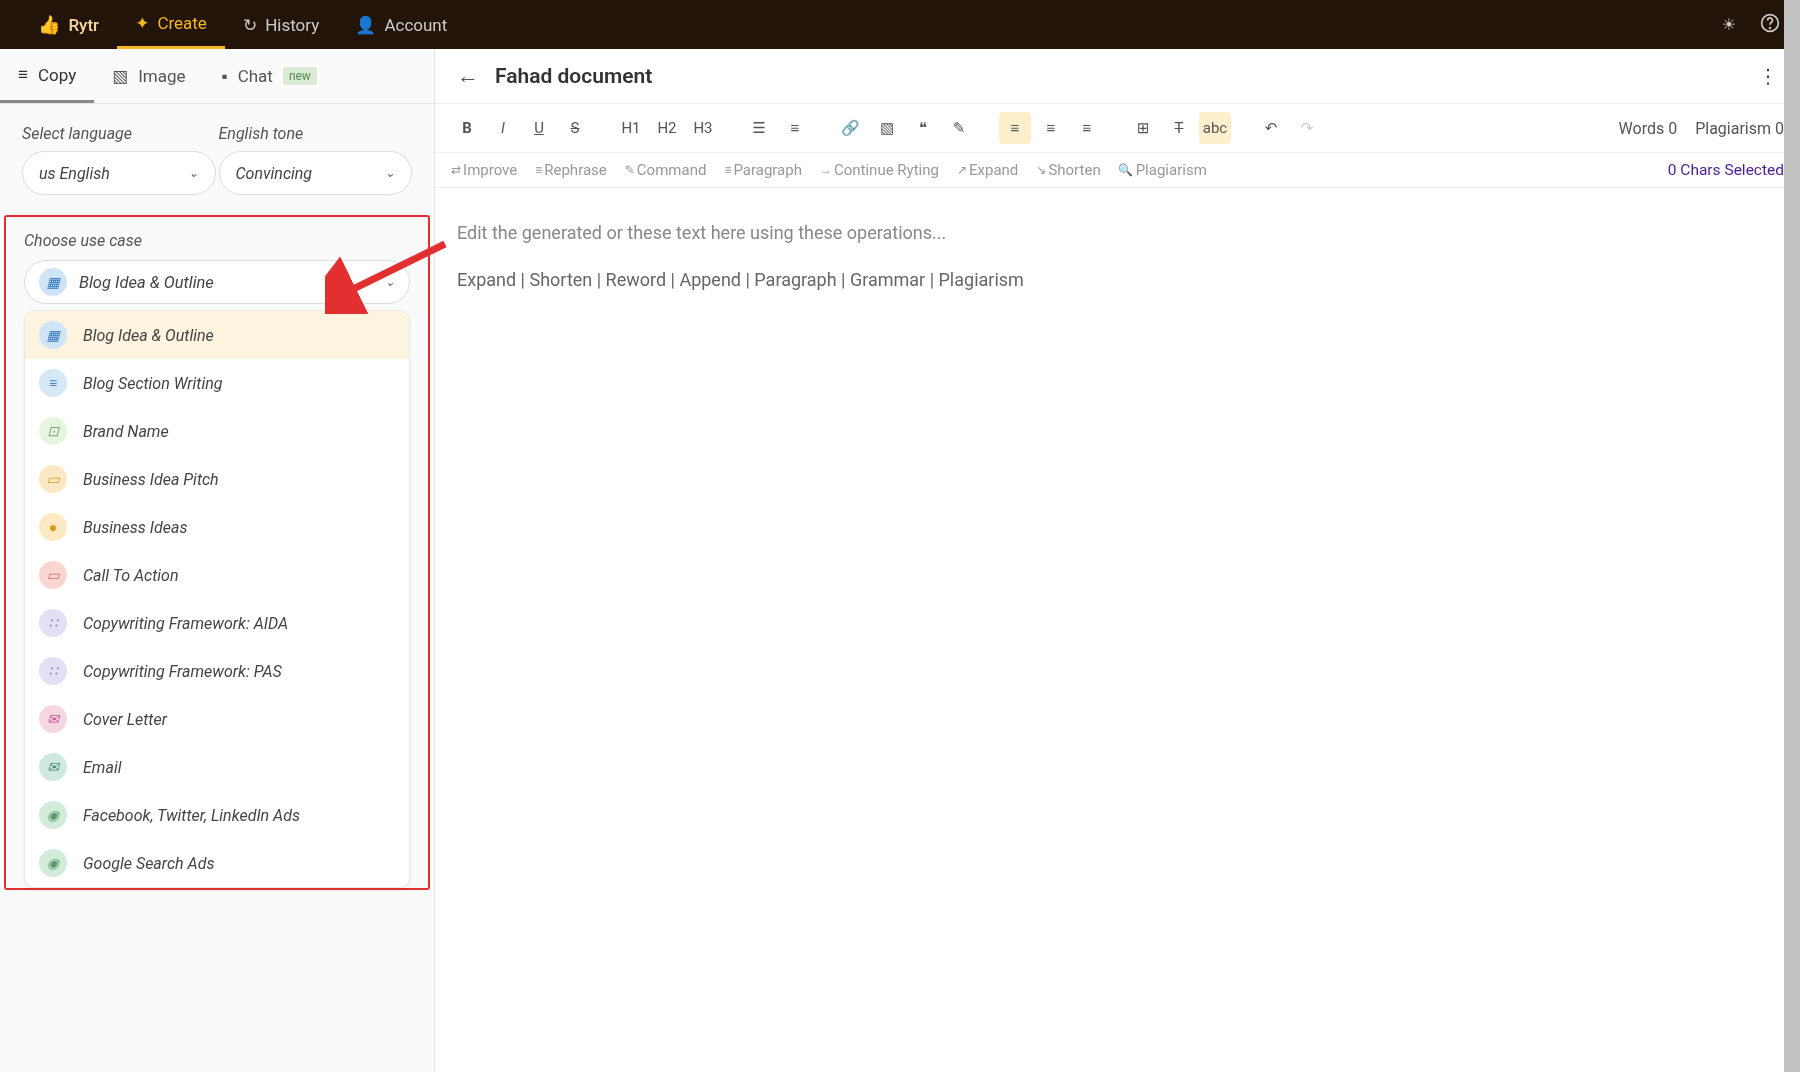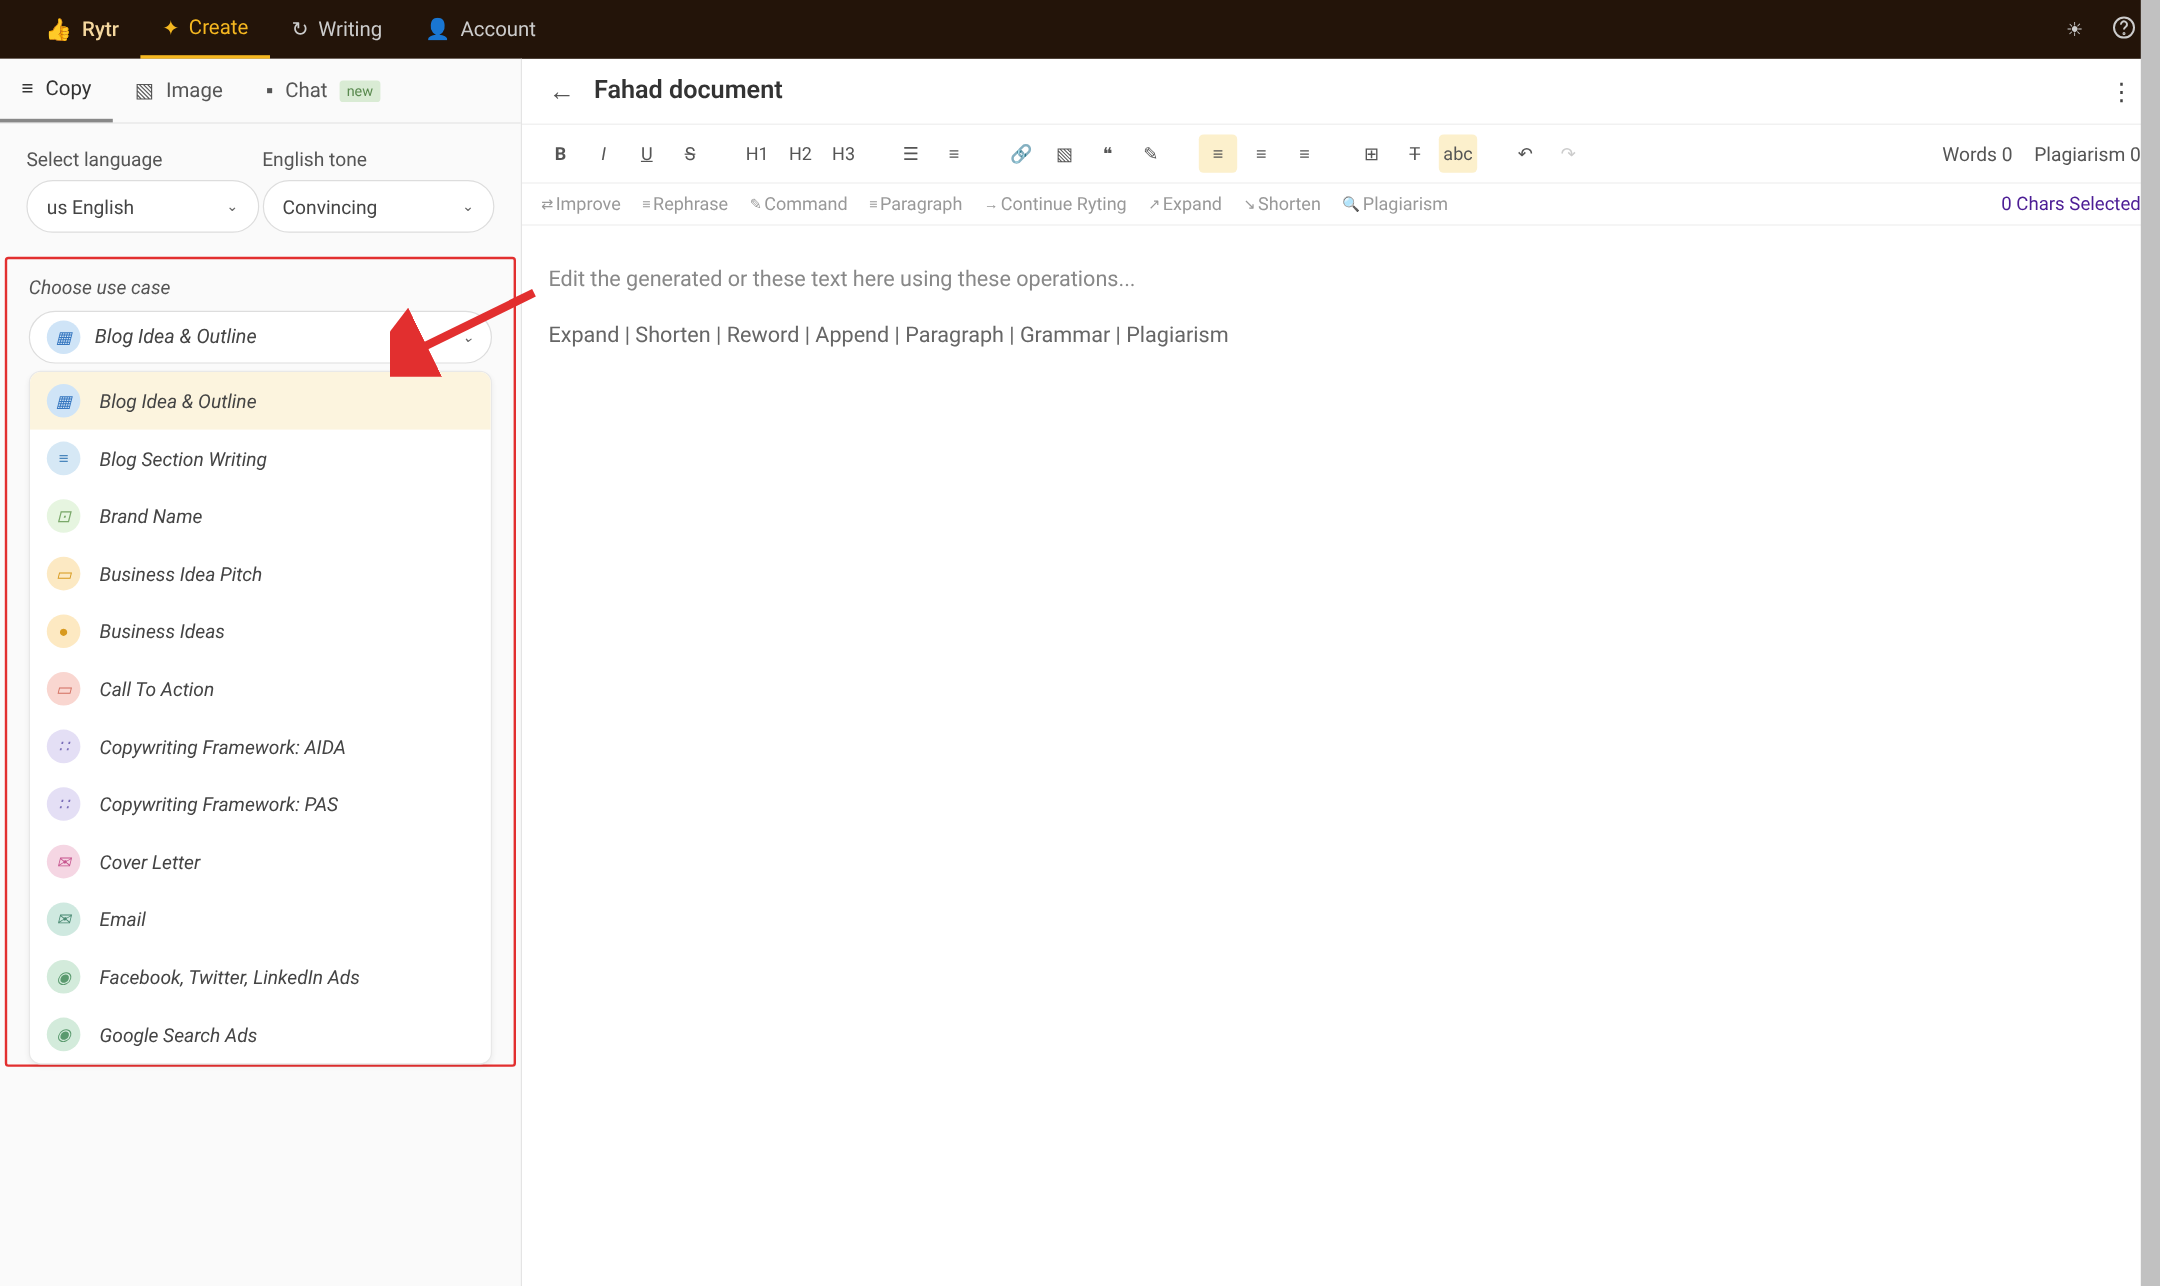--- a/index.html
+++ b/index.html
@@ -14,21 +14,21 @@
 .topbar-icon { color: #ccc; cursor: pointer; }
 
 .main { display: flex; height: calc(100vh - 49px); }
 .sidebar { width: 435px; border-right: 1px solid #e4e4e4; background: #fafafa; position: relative; }
 .sub-tabs { display: flex; border-bottom: 1px solid #e4e4e4; padding: 0; }
 .sub-tab { display: flex; align-items: center; gap: 10px; padding: 15px 18px; cursor: pointer; color: #555; font-size: 17px; }
 .sub-tab.active { border-bottom: 3px solid #888; color: #333; }
 .sub-tab .badge { background: #d9ebd4; color: #5a8a4f; font-size: 12px; padding: 2px 6px; border-radius: 3px; }
 
 .form-area { padding: 20px 22px; }
-.form-row { display: flex; gap: 3px; }
+.form-row { display: flex; gap: 3px; font-style: italic; }
 .form-group { flex: 1; }
 .form-label { font-size: 16px; color: #555; margin-bottom: 8px; display: block; }
 .select-box { width: 100%; height: 44px; border: 1px solid #ddd; border-radius: 22px; background: #fff; display: flex; align-items: center; padding: 0 16px; cursor: pointer; justify-content: space-between; font-size: 16px; color: #444; }
 .chevron { font-size: 12px; color: #666; }
 
 .usecase-section { border: 2px solid #e22f2f; border-radius: 3px; padding: 14px 18px 0 18px; margin: 0 4px; min-height: 630px; font-style: italic; }
 .usecase-label { font-size: 16px; color: #555; margin-bottom: 10px; display: block; }
 .usecase-select { width: 100%; height: 44px; border: 1px solid #ddd; border-radius: 22px; background: #fff; display: flex; align-items: center; padding: 0 14px; cursor: pointer; justify-content: space-between; }
 .usecase-select .selected { display: flex; align-items: center; gap: 12px; font-size: 16.5px; color: #444; }
 .circle-icon { width: 28px; height: 28px; border-radius: 50%; display: flex; align-items: center; justify-content: center; font-size: 14px; flex-shrink: 0; }
@@ -81,21 +81,21 @@
     <div class="brand">
       <span class="brand-icon">👍</span>
       <span>Rytr</span>
     </div>
     <div class="nav-item active">
       <span>✦</span>
       <span>Create</span>
     </div>
     <div class="nav-item">
       <span>↻</span>
-      <span>Writing</span>
+      <span>History</span>
     </div>
     <div class="nav-item">
       <span>👤</span>
       <span>Account</span>
     </div>
   </div>
   <div class="topbar-right">
     <span class="topbar-icon">☀</span>
     <span class="topbar-icon">
       <svg width="20" height="20" viewBox="0 0 24 24" fill="none" stroke="#ccc" stroke-width="2">

